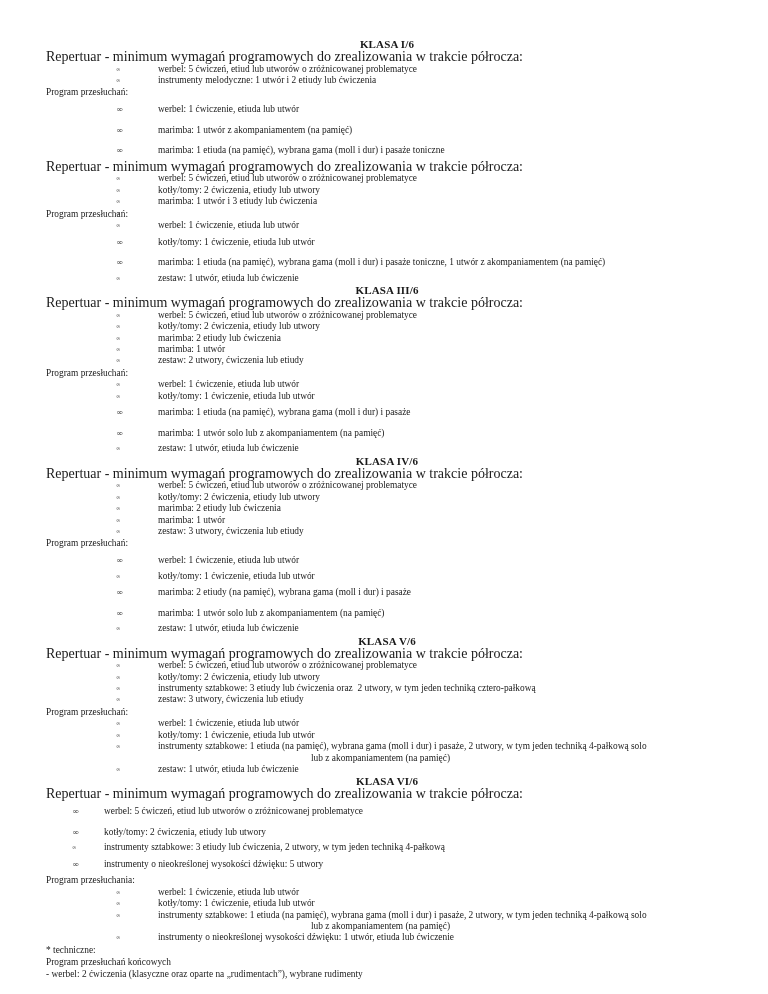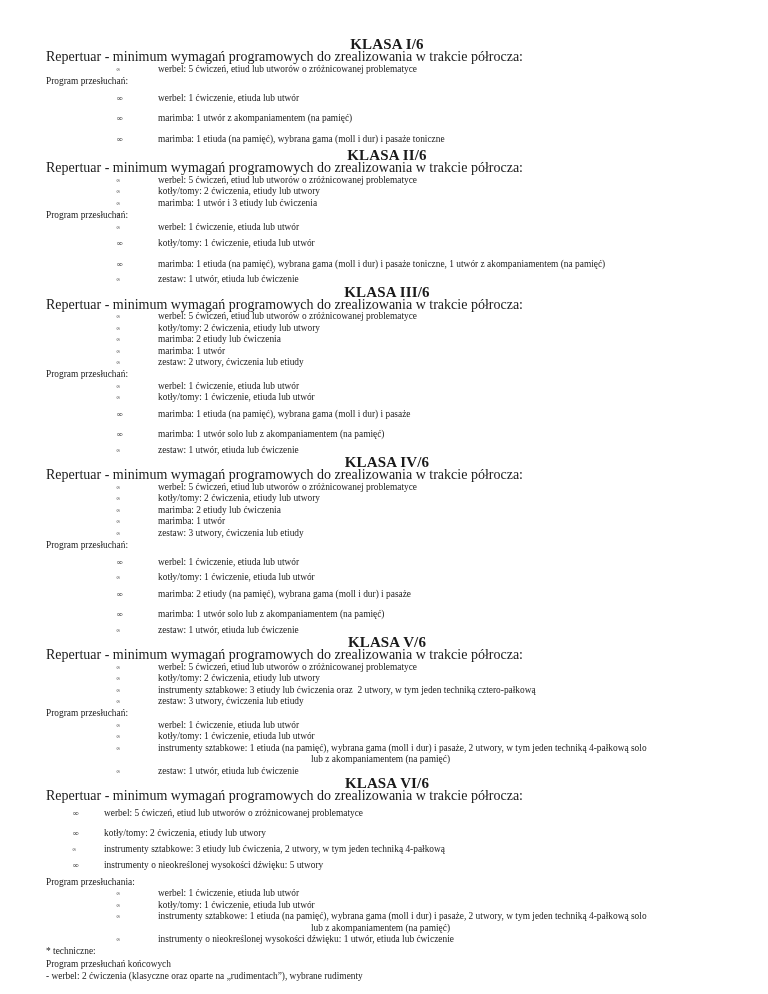--- a/index.html
+++ b/index.html
@@ -25,21 +25,21 @@
   }
   .doc {
     font-size: 9.4px;
     line-height: 12.1px;
   }
 
   
   .klasa-heading {
     font-weight: bold;
     text-align: center;
-    font-size: 15px;
+    font-size: 11px;
     line-height: 13px;
     letter-spacing: 0.15px;
     margin: 0;
     padding-right: 10px;
   }
 
   
   .lead {
     margin: 0;
     font-size: 14px;
@@ -127,40 +127,43 @@
  <div class="doc">
 
   <div>
     <div class="klasa-heading">KLASA I/6</div>
     <p class="lead">Repertuar - minimum wymagań programowych do zrealizowania w trakcie półrocza:</p>
     <ul class="blist small ind-deep">
       <li class="bitem">
         <span class="marker">∞</span>
         <span class="btext">werbel: 5 ćwiczeń, etiud lub utworów o zróżnicowanej problematyce</span>
       </li>
+      <li class="bitem">
+        <span class="marker">∞</span>
+        <span class="btext">instrumenty melodyczne: 1 utwór i 2 etiudy lub ćwiczenia</span>
+      </li>
     </ul>
     <p class="subhead">Program przesłuchań:</p>
     <ul class="blist large ind-deep">
       <li class="bitem">
         <span class="marker">∞</span>
         <span class="btext">werbel: 1 ćwiczenie, etiuda lub utwór</span>
       </li>
       <li class="bitem">
         <span class="marker">∞</span>
         <span class="btext">marimba: 1 utwór z akompaniamentem (na pamięć)</span>
       </li>
       <li class="bitem">
         <span class="marker">∞</span>
         <span class="btext">marimba: 1 etiuda (na pamięć), wybrana gama (moll i dur) i pasaże toniczne</span>
       </li>
     </ul>
   </div>
 
   <div>
-    <div class="klasa-heading">KLASA II/6</div>
     <p class="lead">Repertuar - minimum wymagań programowych do zrealizowania w trakcie półrocza:</p>
     <ul class="blist small ind-deep">
       <li class="bitem">
         <span class="marker">∞</span>
         <span class="btext">werbel: 5 ćwiczeń, etiud lub utworów o zróżnicowanej problematyce</span>
       </li>
       <li class="bitem">
         <span class="marker">∞</span>
         <span class="btext">kotły/tomy: 2 ćwiczenia, etiudy lub utwory</span>
       </li>

